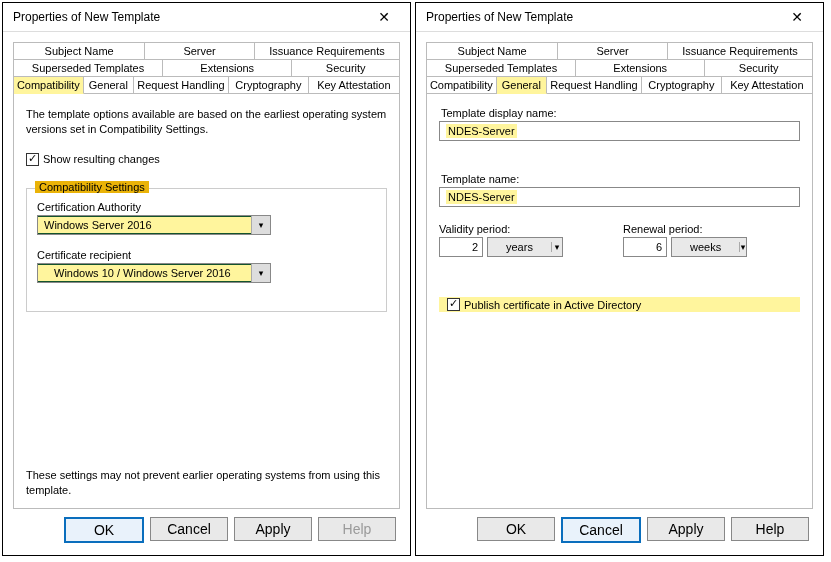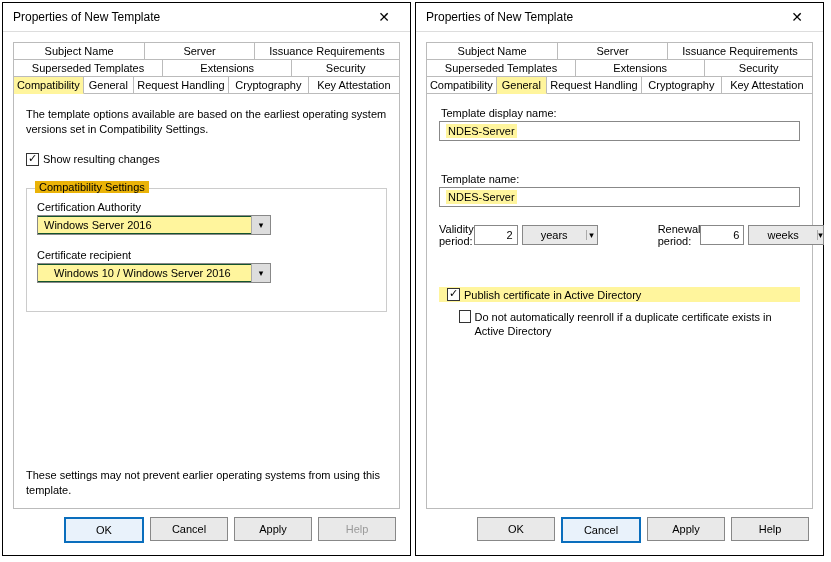--- a/index.html
+++ b/index.html
@@ -122,38 +122,38 @@
     gap: 6px;
     justify-content: flex-end;
     padding: 8px 4px 2px 4px;
   }
   .btn {
     border: 1px solid #888;
     background: #e9e9e9;
     width: 76px;
     height: 22px;
     display:flex; align-items:center; justify-content:center;
-    font-size: 11px;
+    font-size: 14px;
   }
   .btn.default { border: 2px solid #0a6ebd; background:#e9f2fb; }
   .btn.disabled { color:#9a9a9a; }
   .hl { background: #fff59d; }
   
   .field-label { margin: 4px 0 2px 2px; }
   .textinput {
     border: 1px solid #888;
     height: 20px;
     display:flex; align-items:center;
     padding: 0 6px;
     box-sizing: border-box;
     width: 100%;
     background:#fff;
   }
   .period-row { display:flex; gap: 60px; margin-top: 16px; }
-  .period-col { display:flex; }
+  .period-col { display:flex; flex-direction:column; }
   .period-controls { display:flex; gap:4px; margin-top:2px; }
   .numbox {
     border:1px solid #888; width:44px; height:20px;
     display:flex; align-items:center; justify-content:flex-end;
     padding:0 4px; box-sizing:border-box; background:#fff;
   }
   .small-drop {
     border:1px solid #888; background:#e9e9e9;
     display:flex; align-items:center;
     height:20px; width:76px; box-sizing:border-box;
@@ -277,24 +277,20 @@
               <span class="arrow">▾</span>
             </div>
           </div>
         </div>
       </div>
       <div class="section-gap"></div>
       <div class="checkbox-row hl" style="display:inline-flex; padding:1px 8px">
         <span class="checkbox checked"></span>
         <span>Publish certificate in Active Directory</span>
       </div>
-      <div class="indent-check">
-        <span class="checkbox"></span>
-        <span class="txt">Do not automatically reenroll if a duplicate certificate exists in Active Directory</span>
-      </div>
     </div>
     <div class="btnrow">
       <div class="btn">OK</div>
       <div class="btn default">Cancel</div>
       <div class="btn">Apply</div>
       <div class="btn">Help</div>
     </div>
   </div>
 </div>
 

